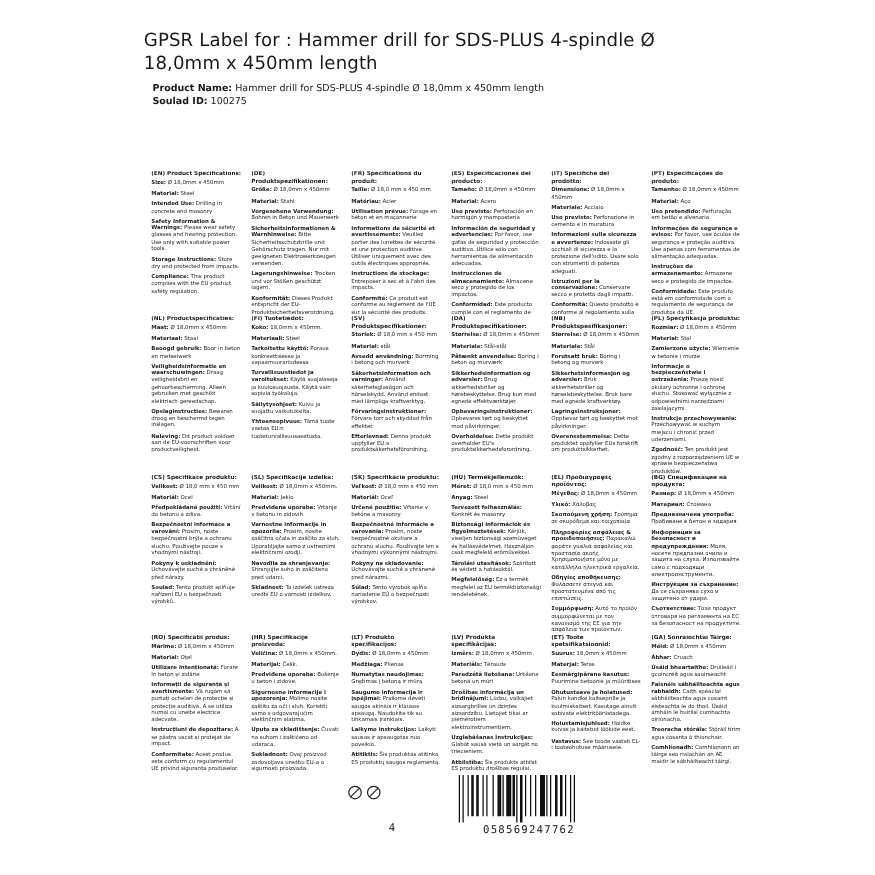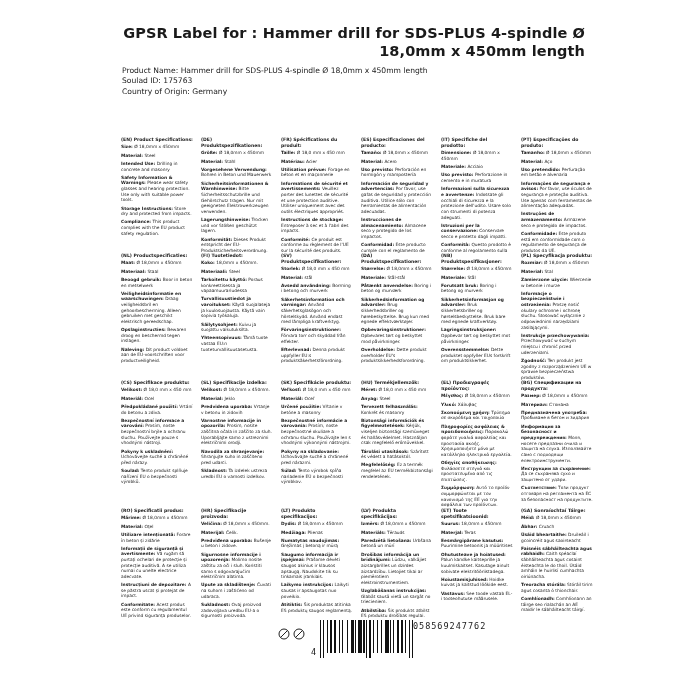--- a/index.html
+++ b/index.html
@@ -1,54 +1,53 @@
 <!DOCTYPE html>
 <html><head>
 <meta charset="utf-8">
 <style>
   html,body{margin:0;padding:0;background:#ffffff;}
   body{width:700px;height:700px;position:relative;font-family:"DejaVu Sans","Liberation Sans",sans-serif;color:#1a1a1a;overflow:hidden;}
   .page{position:absolute;inset:0;background:#fff;}
 
-  .title{position:absolute;top:24px;left:115px;width:470px;text-align:right;
-         font-size:14.5px;font-weight:bold;line-height:1.25;letter-spacing:.1px;}
+  .title{position:absolute;top:24px;left:115px;width:470px;text-align:left;
+         font-size:14.5px;font-weight:normal;line-height:1.25;letter-spacing:.1px;}
 
   .info{position:absolute;top:66px;left:122px;width:470px;font-size:7.6px;line-height:10.3px;}
-  .info-line b{font-weight:normal;}
+  .info-line b{font-weight:bold;}
   .info-line span{font-weight:normal;text-align:center;}
 
   .grid{position:absolute;top:137px;left:121px;width:476px;
         display:grid;grid-template-columns:repeat(6,72px);column-gap:8px;
         grid-template-rows:116px 127px 128px 148px;}
   .lang-block{overflow:hidden;font-size:4.35px;line-height:1.3;}
   .lb-title{font-weight:bold;font-size:4.55px;margin-bottom:1.5px;}
   .lang-block p{margin:0 0 2.6px 0;}
   .lang-block p b{font-weight:bold;}
 
   .barcode-row{position:absolute;top:620px;left:278px;display:flex;align-items:flex-start;gap:6px;}
   .symbols{display:flex;gap:3px;margin-top:8px;}
   .sym{width:12px;height:12px;}
-  .barcode{display:flex;flex-direction:row;align-items:flex-start;}
+  .barcode{display:flex;flex-direction:column;align-items:flex-end;margin-left:47px;}
   .bars{display:flex;align-items:flex-start;height:38px;}
   .bar{background:#111;}
   .bar.space{background:transparent;}
   .digits{display:flex;justify-content:space-between;font-size:8.5px;margin-top:1px;
           font-family:"DejaVu Sans Mono","Liberation Mono",monospace;letter-spacing:1px;}
 </style>
 </head>
 <body>
 
 <div class="page">
 
   <div class="title">GPSR Label for : Hammer drill for SDS-PLUS 4-spindle Ø 18,0mm x 450mm length</div>
 
   <div class="info" id="info">
       <div class="info-line"><b>Product Name:</b><span> Hammer drill for SDS-PLUS 4-spindle Ø 18,0mm x 450mm length</span></div>
-      <div class="info-line"><b>Soulad ID:</b><span> 175763</span></div>
-      <div class="info-line"><b>Country of Origin:</b><span> Germany</span></div>
+      <div class="info-line"><b>Soulad ID:</b><span> 100275</span></div>
     </div>
 
   <div class="grid" id="grid">
       <div class="lang-block">
         <div class="lb-title">(EN) Product Specifications:</div>
         <p><b>Size:</b> Ø 18,0mm x 450mm</p>
         <p><b>Material:</b> Steel</p>
         <p><b>Intended Use:</b> Drilling in concrete and masonry</p>
         <p><b>Safety Information &amp; Warnings:</b> Please wear safety glasses and hearing protection. Use only with suitable power tools.</p>
         <p><b>Storage Instructions:</b> Store dry and protected from impacts.</p>

